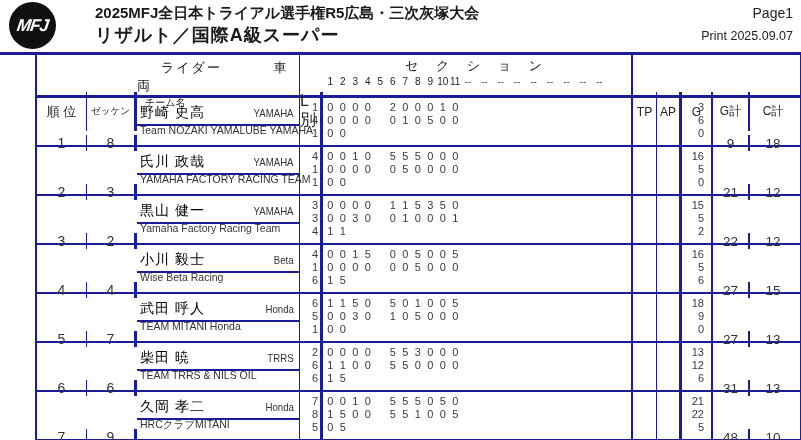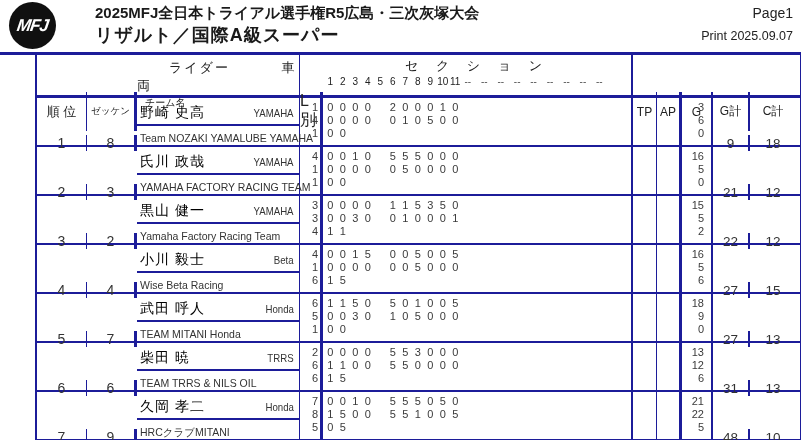--- a/index.html
+++ b/index.html
@@ -21,39 +21,39 @@
   .grid{display:grid;grid-template-columns:50px 50px 163px 23px 310px 24px 25px 31px 37px 46px;}
   .cell{box-sizing:border-box;border-right:1px solid #1c1c99;position:relative;}
   .bR2{border-right-width:2px;} .bR3{border-right-width:3px;} .bR0{border-right:none;}
   .hrow{height:40px;border-bottom:3px solid #1c1c99;}
   .drow{height:47px;border-bottom:2px solid #1c1c99;}
   .cen{display:flex;align-items:center;justify-content:center;margin-top:37px;}
   
   .h-rank{font-size:13px;color:#222;}
   .h-bib{font-size:9.5px;color:#222;}
   .h-rider{padding-top:4px;color:#222;}
-  .h-rider .l1{font-size:13px;} .h-rider .l1 .r{margin-left:32px;letter-spacing:2px;}
+  .h-rider .l1{font-size:13px;} .h-rider .l1 .r{margin-left:24px;letter-spacing:2px;}
   .h-rider .l1 .v{margin-left:48px;letter-spacing:4px;}
   .h-rider .l2{font-size:10px;margin-left:8px;margin-top:1px;}
   .h-lb{font-size:16px;color:#222;}
   .h-sec{padding-top:2px;color:#222;}
   .h-sec .l1{font-size:13px;text-align:center;letter-spacing:7px;}
   .h-sec .l2{display:flex;padding-left:1px;margin-top:1px;}
   .h-sec .l2 .sc{font-size:10px;}
   .dashes{flex:1;font-size:10px;color:#555;letter-spacing:0px;word-spacing:7px;padding-left:3px;
           white-space:nowrap;overflow:hidden;}
   .h-small{font-size:12px;color:#222;}
   
   .num-lg{font-size:14px;color:#333;}
   .rider-cell{padding-left:3px;}
   .nameline{display:flex;align-items:baseline;margin-top:6px;}
   .rname{font-size:14px;color:#000000;letter-spacing:1px;white-space:nowrap;}
   .brand{margin-left:auto;margin-right:5px;font-size:10.5px;color:#333;transform:scaleX(.92);transform-origin:right;}
   .rule{position:absolute;left:0;right:0;top:26px;border-top:2px solid #1c1c99;}
-  .team{position:absolute;left:3px;top:34px;font-size:10.5px;color:#333;white-space:nowrap;}
+  .team{position:absolute;left:3px;top:26px;font-size:10.5px;color:#333;white-space:nowrap;}
   .lines{padding-top:3px;}
   .ln{height:13px;line-height:13px;font-size:11px;color:#3a3a3a;}
   .num{text-align:right;padding-right:2px;}
   .gcol .num{padding-right:7px;}
   .scores{display:flex;padding-left:1px;}
   .sc{width:12.5px;display:inline-block;text-align:center;flex:0 0 12.5px;}
   .tot{font-size:13.5px;color:#333;}
 </style>
 </head>
 <body>

